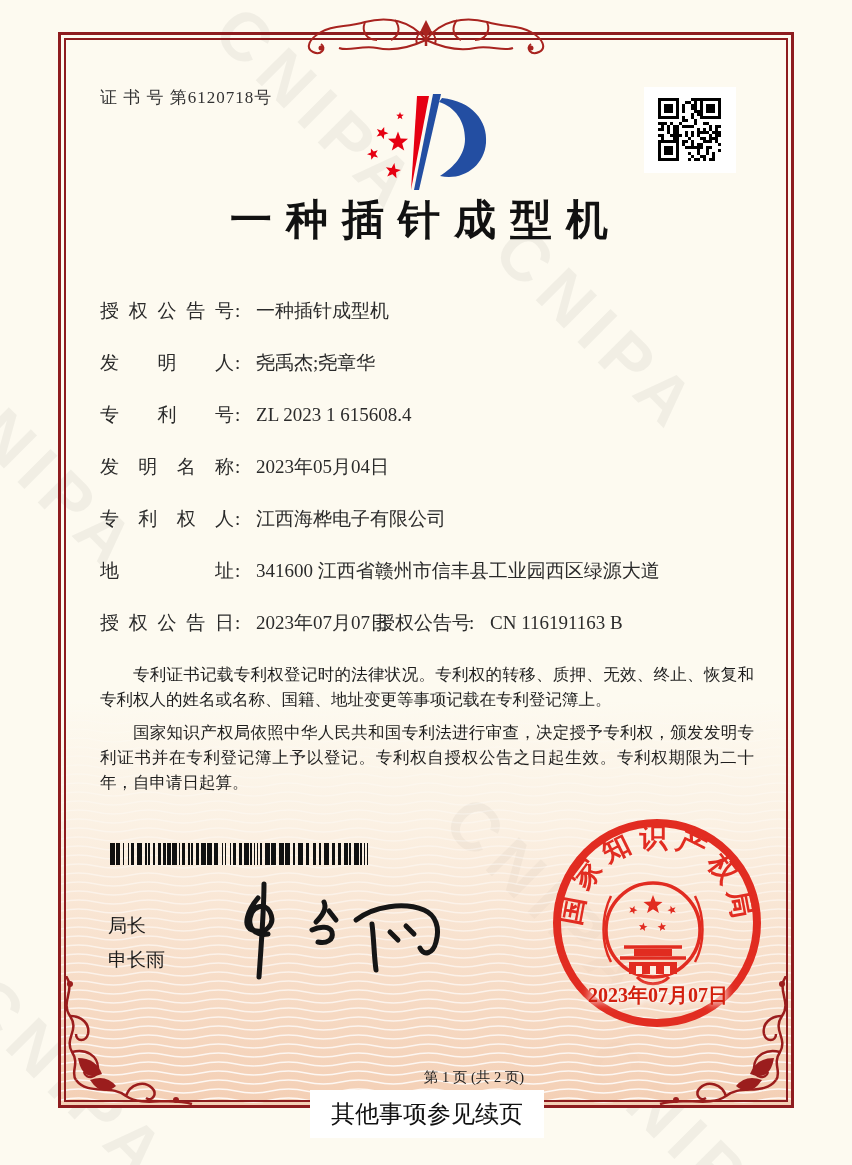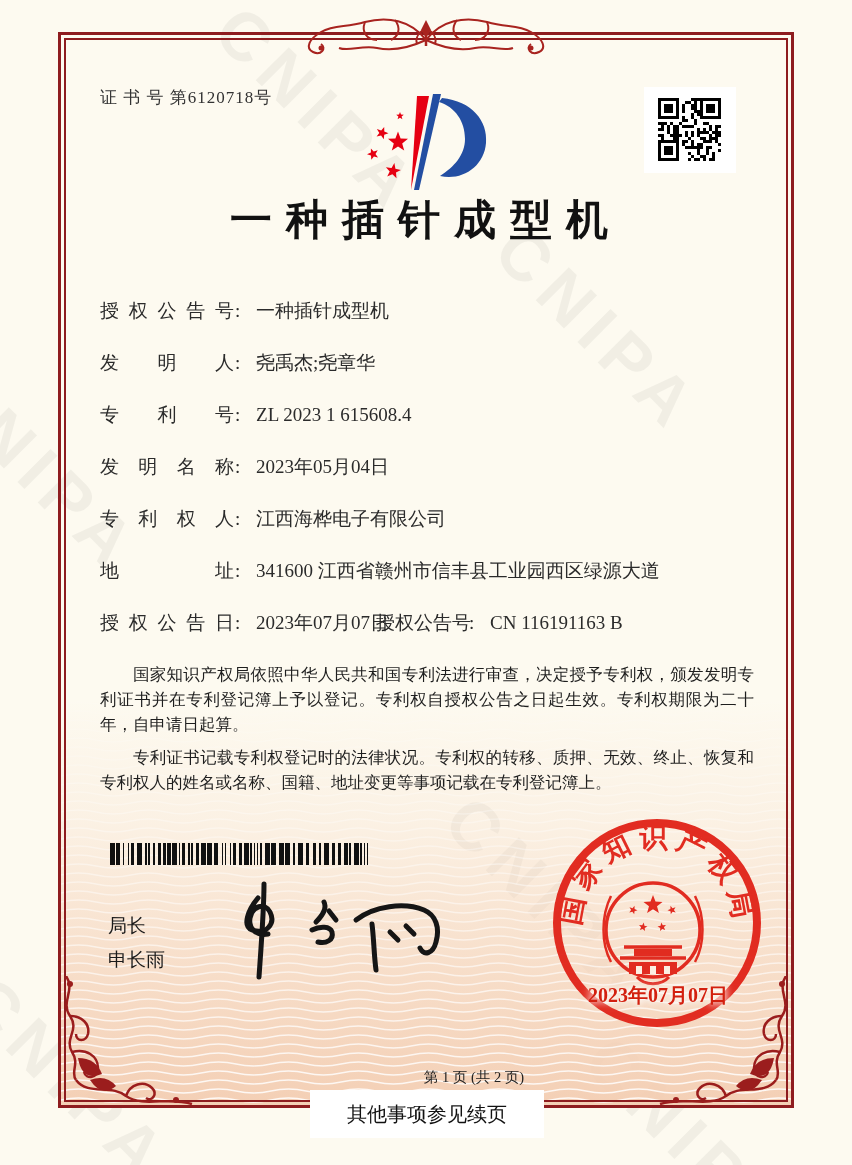--- a/index.html
+++ b/index.html
@@ -41,21 +41,21 @@
   .sig-block{position:absolute;left:108px;top:910px;z-index:2;font-family:Liberation Mono, monospace;
              font-size:19px;line-height:34px;color:#1a1a1a;}
   .sig-svg{position:absolute;left:228px;top:880px;z-index:2;}
   
   .seal{position:absolute;left:548px;top:814px;z-index:3;}
   .seal-date{position:absolute;left:578px;top:982px;width:160px;text-align:center;font-size:20px;font-weight:bold;
              color:#d3200f;z-index:4;text-shadow:0 0 6px #fff,0 0 10px #fff;}
   
   .page-info{position:absolute;left:58px;top:1068px;width:832px;text-align:center;font-size:14.5px;color:#222;z-index:2;}
   .note-box{position:absolute;left:310px;top:1090px;width:234px;height:48px;line-height:48px;text-align:center;
-            background:#ffffff;font-size:20px;color:#111;z-index:4;}
+            background:#ffffff;font-size:24px;color:#111;z-index:4;}
   
   .orn-top{position:absolute;left:291px;top:6px;z-index:2;}
   .orn-bl{position:absolute;left:56px;top:976px;z-index:2;}
   .orn-br{position:absolute;left:656px;top:976px;z-index:2;transform:scaleX(-1);}
 </style>
 </head>
 <body>
 
 <div id="page">
 
@@ -440,22 +440,22 @@
       <span class="flabel">授权公告日</span><span class="fcolon">:</span>
       <span class="fvalue">2023年07月07日</span>
       <span class="grant2">
         <span class="glabel">授权公告号</span><span class="fcolon">:</span>
         <span class="fvalue">CN 116191163 B</span>
       </span>
     </div>
   </div>
 
   <div class="paras">
+    <p>专利证书记载专利权登记时的法律状况。专利权的转移、质押、无效、终止、恢复和专利权人的姓名或名称、国籍、地址变更等事项记载在专利登记簿上。</p>
     <p>国家知识产权局依照中华人民共和国专利法进行审查，决定授予专利权，颁发发明专利证书并在专利登记簿上予以登记。专利权自授权公告之日起生效。专利权期限为二十年，自申请日起算。</p>
-    <p>专利证书记载专利权登记时的法律状况。专利权的转移、质押、无效、终止、恢复和专利权人的姓名或名称、国籍、地址变更等事项记载在专利登记簿上。</p>
   </div>
 
   <div class="barcode" id="barcode"><span style="width: 4.8px; margin-right: 1.6px;"></span><span style="width: 3.2px; margin-right: 3.2px;"></span><span style="width: 1.6px; margin-right: 3.2px;"></span><span style="width: 1.6px; margin-right: 1.6px;"></span><span style="width: 3.2px; margin-right: 3.2px;"></span><span style="width: 4.8px; margin-right: 3.2px;"></span><span style="width: 1.6px; margin-right: 1.6px;"></span><span style="width: 1.6px; margin-right: 3.2px;"></span><span style="width: 1.6px; margin-right: 3.2px;"></span><span style="width: 3.2px; margin-right: 1.6px;"></span><span style="width: 3.2px; margin-right: 1.6px;"></span><span style="width: 3.2px; margin-right: 1.6px;"></span><span style="width: 4.8px; margin-right: 1.6px;"></span><span style="width: 1.6px; margin-right: 1.6px;"></span><span style="width: 3.2px; margin-right: 3.2px;"></span><span style="width: 1.6px; margin-right: 1.6px;"></span><span style="width: 1.6px; margin-right: 3.2px;"></span><span style="width: 3.2px; margin-right: 1.6px;"></span><span style="width: 4.8px; margin-right: 1.6px;"></span><span style="width: 4.8px; margin-right: 1.6px;"></span><span style="width: 4.8px; margin-right: 3.2px;"></span><span style="width: 1.6px; margin-right: 1.6px;"></span><span style="width: 1.6px; margin-right: 3.2px;"></span><span style="width: 1.6px; margin-right: 1.6px;"></span><span style="width: 3.2px; margin-right: 3.2px;"></span><span style="width: 3.2px; margin-right: 1.6px;"></span><span style="width: 4.8px; margin-right: 1.6px;"></span><span style="width: 1.6px; margin-right: 1.6px;"></span><span style="width: 1.6px; margin-right: 1.6px;"></span><span style="width: 1.6px; margin-right: 1.6px;"></span><span style="width: 1.6px; margin-right: 3.2px;"></span><span style="width: 4.8px; margin-right: 1.6px;"></span><span style="width: 4.8px; margin-right: 3.2px;"></span><span style="width: 4.8px; margin-right: 1.6px;"></span><span style="width: 4.8px; margin-right: 3.2px;"></span><span style="width: 1.6px; margin-right: 3.2px;"></span><span style="width: 4.8px; margin-right: 3.2px;"></span><span style="width: 3.2px; margin-right: 3.2px;"></span><span style="width: 3.2px; margin-right: 3.2px;"></span><span style="width: 1.6px; margin-right: 3.2px;"></span><span style="width: 4.8px; margin-right: 3.2px;"></span><span style="width: 3.2px; margin-right: 3.2px;"></span><span style="width: 3.2px; margin-right: 3.2px;"></span><span style="width: 3.2px; margin-right: 1.6px;"></span><span style="width: 1.6px; margin-right: 3.2px;"></span><span style="width: 4.8px; margin-right: 1.6px;"></span><span style="width: 1.6px; margin-right: 1.6px;"></span><span style="width: 1.6px; margin-right: 1.6px;"></span><span style="width: 1.6px; margin-right: 1.6px;"></span></div>
 
   <div class="sig-block">
     <div>局长</div>
     <div>申长雨</div>
   </div>
 
   <svg class="sig-svg" width="235" height="102" viewBox="0 0 235 102">

